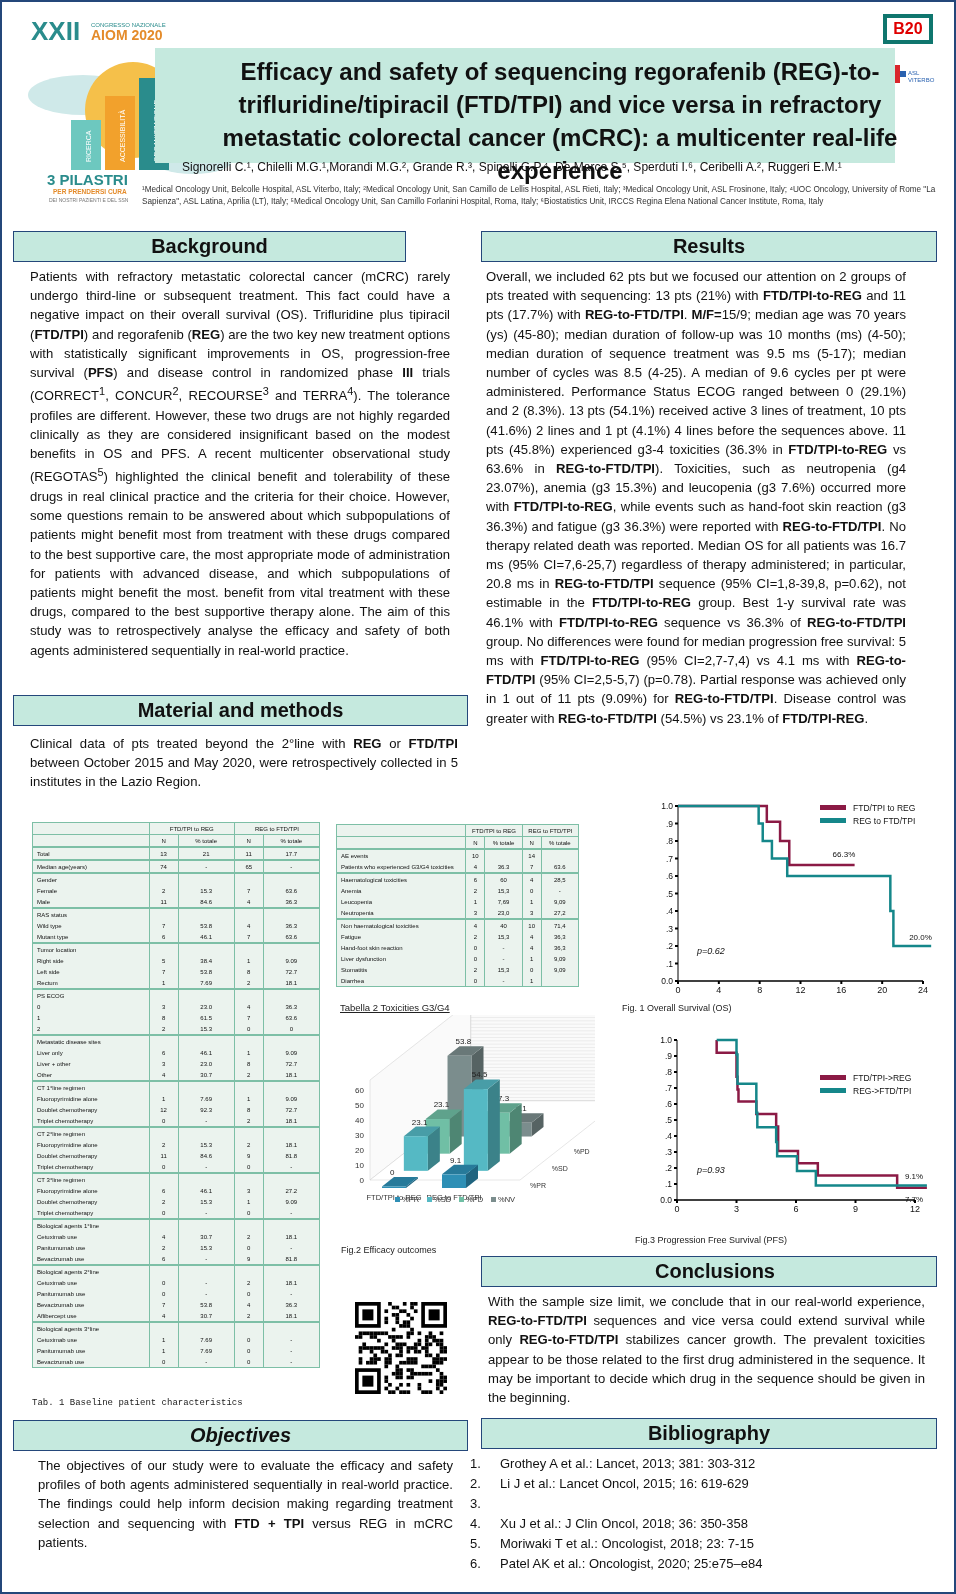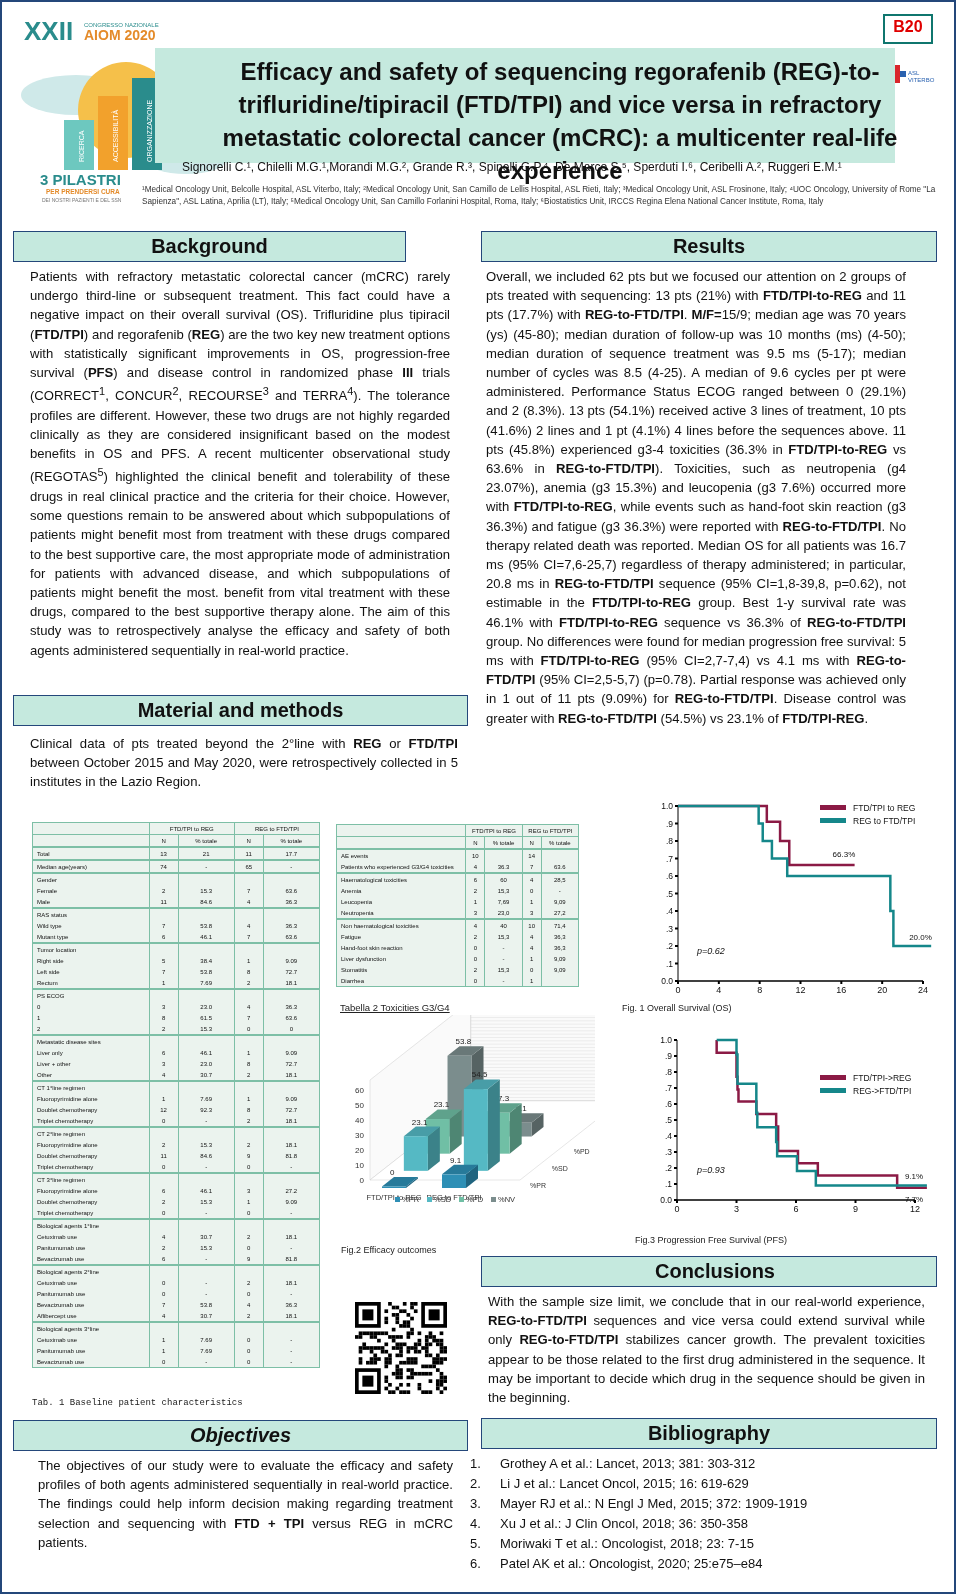--- a/index.html
+++ b/index.html
@@ -1,19 +1,19 @@
 <!DOCTYPE html>
 <html><head>
 <meta charset="utf-8">
 <style>
   html, body { margin:0; padding:0; }
   body { width:956px; height:1594px; background:#fff; position:relative; overflow:hidden; font-family:"Liberation Sans", sans-serif; color:#111; }
   .frame { position:absolute; left:0; top:0; width:952px; height:1590px; border:2px solid #24477a; }
-  .logo { position:absolute; left:16px; top:10px; width:208px; height:200px; }
-  .badge { position:absolute; left:883px; top:14px; width:50px; height:30px; border:2px solid #0f766e; box-sizing:border-box; color:#e00000; font-weight:bold; font-size:16px; text-align:center; line-height:22px; }
+  .logo { position:absolute; left:23px; top:10px; width:208px; height:200px; }
+  .badge { position:absolute; left:883px; top:14px; width:50px; height:30px; border:4px solid #0f766e; box-sizing:border-box; color:#e00000; font-weight:bold; font-size:16px; text-align:center; line-height:22px; }
   .asl { position:absolute; left:886px; top:55px; width:50px; height:40px; }
   .title-band { position:absolute; left:155px; top:48px; width:740px; height:115px; background:#c5e9de; }
   .title { position:absolute; left:210px; top:55px; width:700px; text-align:center; font-weight:bold; font-size:24px; line-height:33px; color:#111; }
   .authors { position:absolute; left:182px; top:160px; width:760px; font-size:12px; color:#111; white-space:nowrap; }
   .affil { position:absolute; left:142px; top:184px; width:796px; font-size:8.2px; line-height:12px; color:#333; }
   .sect { position:absolute; height:31px; background:#c5e9de; border:1.5px solid #24477a; box-sizing:border-box; text-align:center; font-weight:bold; font-size:20px; line-height:29px; }
   .txt { position:absolute; font-size:13.1px; line-height:19.2px; text-align:justify; }
   .txt b { font-weight:bold; }
   .caption { position:absolute; font-size:9px; color:#222; }
   table.tb { position:absolute; border-collapse:collapse; font-size:6px; background:#ebf3ee; }
@@ -909,21 +909,20 @@
     <div>
       <span class="n">1.</span>
       <span>Grothey A et al.: Lancet, 2013; 381: 303-312</span>
     </div>
     <div>
       <span class="n">2.</span>
       <span>Li J et al.: Lancet Oncol, 2015; 16: 619-629</span>
     </div>
     <div>
       <span class="n">3.</span>
-      <span>Mayer RJ et al.: N Engl J Med, 2015; 372: 1909-1919</span>
     </div>
     <div>
       <span class="n">4.</span>
       <span>Xu J et al.: J Clin Oncol, 2018; 36: 350-358</span>
     </div>
     <div>
       <span class="n">5.</span>
       <span>Moriwaki T et al.: Oncologist, 2018; 23: 7-15</span>
     </div>
     <div>

